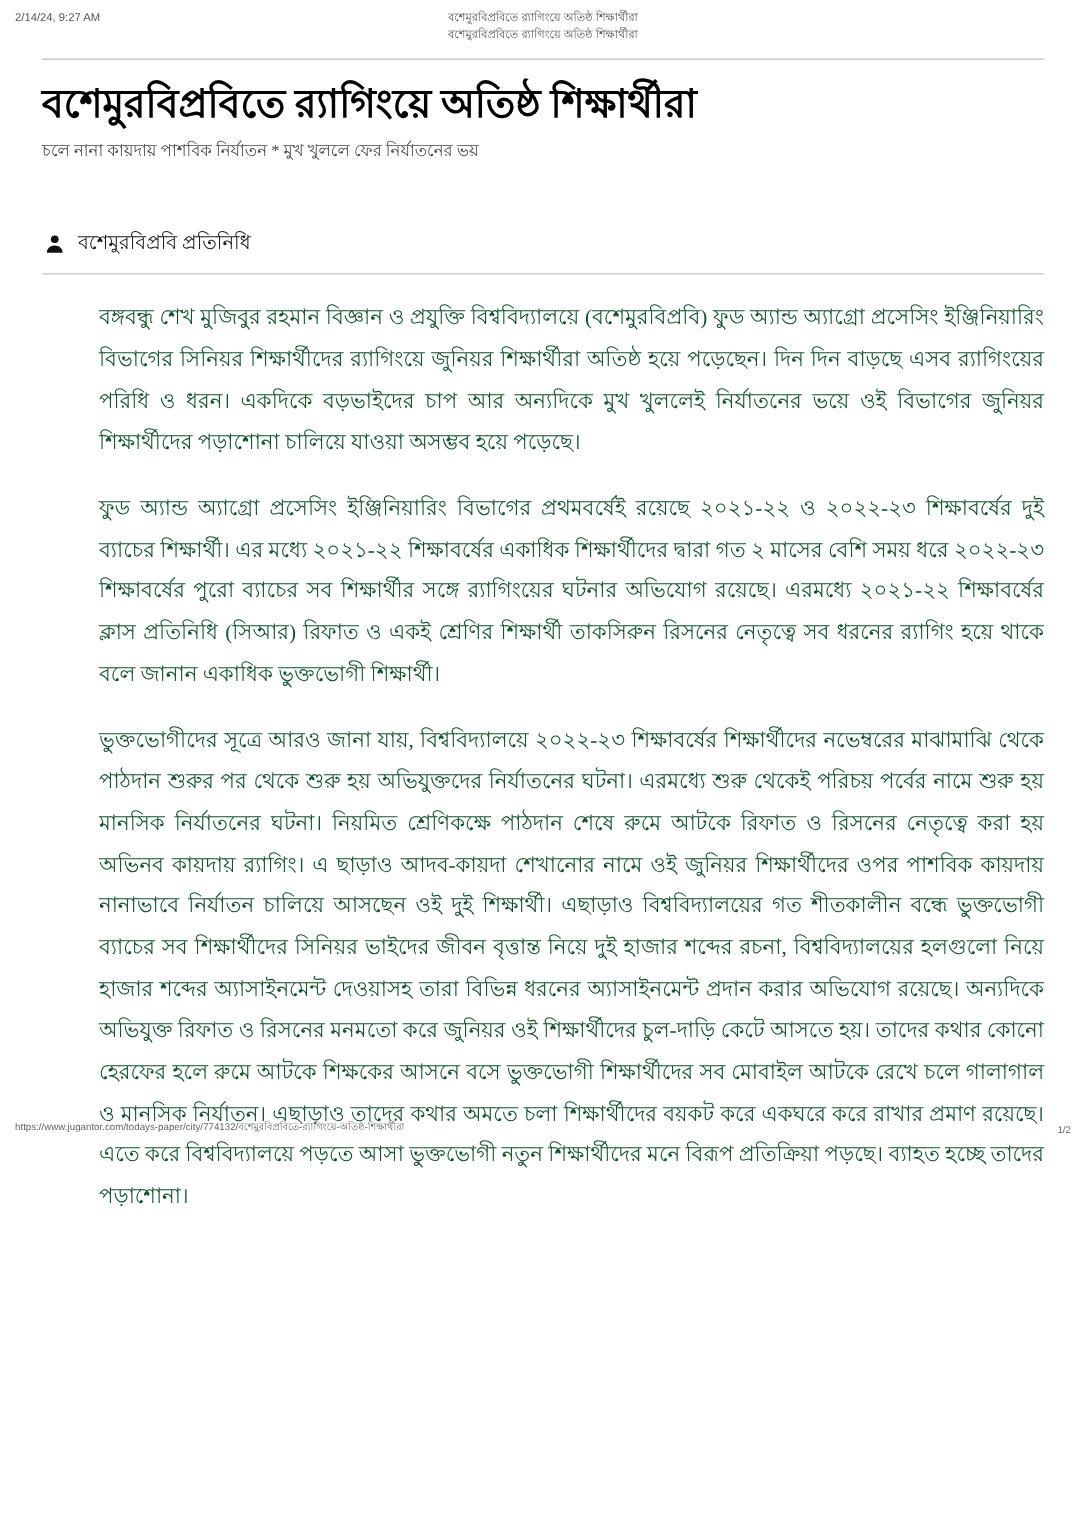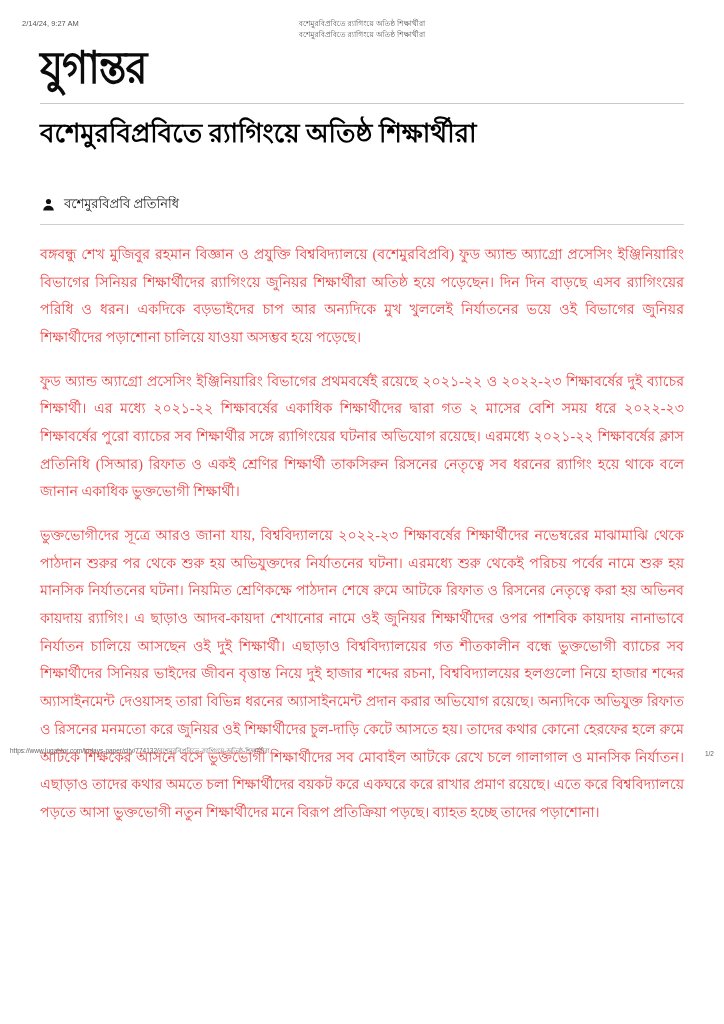--- a/index.html
+++ b/index.html
@@ -12,21 +12,21 @@
     height: 1024px;
     font-family: "Liberation Serif", "DejaVu Serif", serif;
     color: #111111;
     position: relative;
     overflow: hidden;
   }
   .page {
     width: 724px;
     height: 764px;
     box-sizing: border-box;
-    padding: 12px;
+    padding: 0;
     position: relative;
   }
 
   
   .print-header {
     display: flex;
     align-items: flex-start;
     justify-content: space-between;
     font-family: "Liberation Sans", "DejaVu Sans", sans-serif;
     font-size: 7.5px;
@@ -124,21 +124,22 @@
     margin: 0 0 16px 0;
   }
 
   
   .body-copy {
     padding: 0 28px;
     font-size: 14.2px;
     line-height: 1.95;
     text-align: justify;
     text-justify: inter-word;
-    color: #ef4444;
+    color: #14532d;
+    margin-left: 38px;
   }
   .body-copy p {
     margin: 0 0 16px 0;
   }
 
   
   .print-footer {
     position: absolute;
     left: 0;
     bottom: 0;
@@ -169,27 +170,25 @@
 
   <div class="print-header">
     <div class="ph-left">2/14/24, 9:27 AM</div>
     <div class="ph-center">
       <div>বশেমুরবিপ্রবিতে র‌্যাগিংয়ে অতিষ্ঠ শিক্ষার্থীরা</div>
       <div>বশেমুরবিপ্রবিতে র‌্যাগিংয়ে অতিষ্ঠ শিক্ষার্থীরা</div>
     </div>
     <div class="ph-right"></div>
   </div>
 
-  <div class="masthead">
-    <div class="logo">যুগান্তর</div>
-  </div>
   <div class="rule"></div>
 
   <div class="article-head">
     <h1 class="headline">বশেমুরবিপ্রবিতে র‌্যাগিংয়ে অতিষ্ঠ শিক্ষার্থীরা</h1>
+    <p class="subhead">চলে নানা কায়দায় পাশবিক নির্যাতন * মুখ খুললে ফের নির্যাতনের ভয়</p>
 
     <div class="byline-row">
       <span class="ico">
         <svg width="15" height="15" viewBox="0 0 24 24" aria-hidden="true">
           <circle cx="12" cy="7.2" r="4.1" fill="#111111"></circle>
           <path d="M3.6 21.5c0-4.7 3.8-7.6 8.4-7.6s8.4 2.9 8.4 7.6z" fill="#111111"></path>
         </svg>
       </span>
       <span>বশেমুরবিপ্রবি প্রতিনিধি</span>
     </div>

